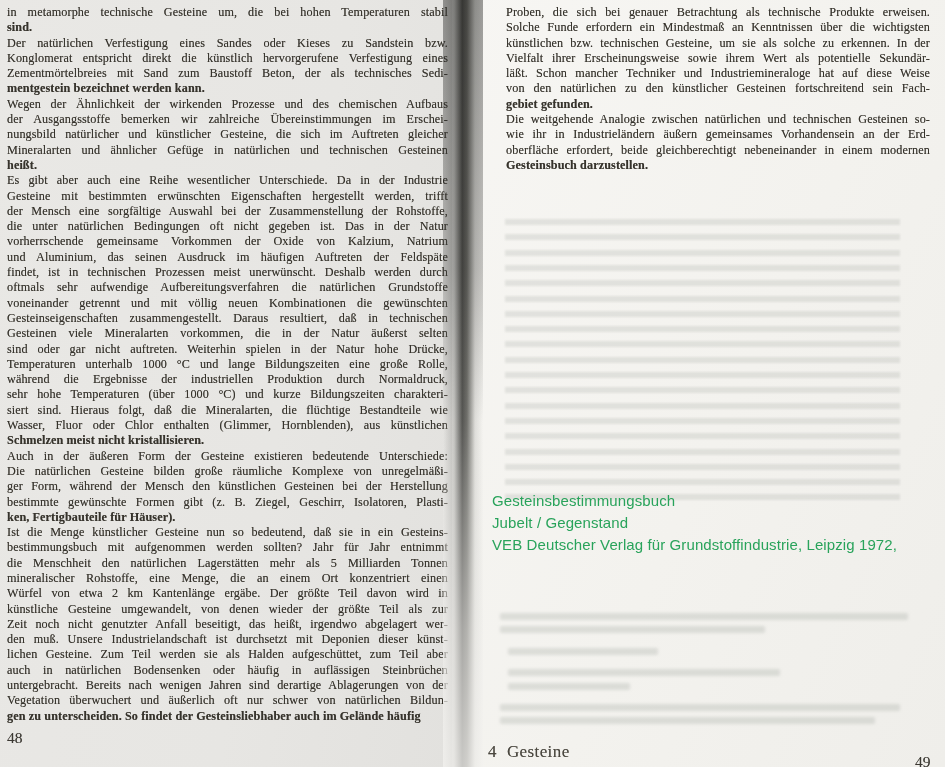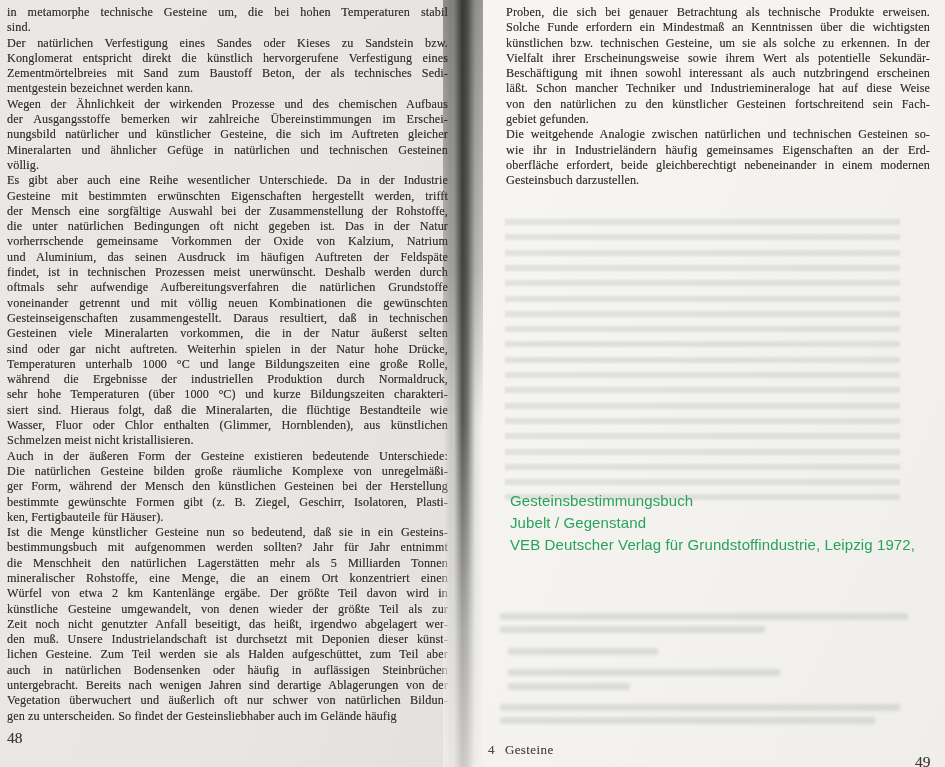--- a/index.html
+++ b/index.html
@@ -49,38 +49,38 @@
     position: absolute;
     font-size: 12.2px;
     line-height: 15.3px;
     color: #36332c;
     letter-spacing: 0.1px;
     text-shadow: 0 0 0.5px rgba(54,51,44,0.55);
   }
   .text-col-left  { left: 7px;  top: 5px; width: 441px; }
   .text-col-right { left: 54px; top: 5px; width: 424px; }
   .tline { text-align: justify; text-align-last: justify; }
-  .tline.tlast { text-align-last: left; }
+  .tline.tlast { text-align-last: left; font-weight: bold; }
   
   .pagenum {
     position: absolute;
     font-size: 15.5px; color: #3c3933;
     text-shadow: 0 0 0.5px rgba(60,57,51,0.5);
   }
   .pagenum-left  { left: 7px; top: 729px; }
   .pagenum-right { left: 460px; top: 753px; }
   .footer-sig {
     position: absolute; left: 36px; top: 742px;
-    font-size: 13px; color: #4a473f; letter-spacing: 0.4px;
+    font-size: 17px; color: #4a473f; letter-spacing: 0.4px;
     text-shadow: 0 0 0.4px rgba(74,71,63,0.5);
   }
   .footer-sig .sig-num { margin-right: 10px; }
   
   .stamp {
-    position: absolute; left: 58px; top: 490px; z-index: 8;
+    position: absolute; left: 40px; top: 490px; z-index: 8;
     font-family: "Liberation Sans", sans-serif;
     font-size: 15px; line-height: 22px;
     letter-spacing: 0.1px; white-space: nowrap;
   }
   
   .ghost-block {
     position: absolute; z-index: 1; pointer-events: none;
     background: repeating-linear-gradient(to bottom,
       rgba(0,0,0,0) 0px, rgba(0,0,0,0) 4px,
       rgba(126,134,126,0.16) 4px, rgba(126,134,126,0.16) 10px,
@@ -109,21 +109,21 @@
           <div class="tline">Der natürlichen Verfestigung eines Sandes oder Kieses zu Sandstein bzw.</div>
           <div class="tline">Konglomerat entspricht direkt die künstlich hervorgerufene Verfestigung eines</div>
           <div class="tline">Zementmörtelbreies mit Sand zum Baustoff Beton, der als technisches Sedi-</div>
           <div class="tline tlast">mentgestein bezeichnet werden kann.</div>
         </div>
         <div>
           <div class="tline">Wegen der Ähnlichkeit der wirkenden Prozesse und des chemischen Aufbaus</div>
           <div class="tline">der Ausgangsstoffe bemerken wir zahlreiche Übereinstimmungen im Erschei-</div>
           <div class="tline">nungsbild natürlicher und künstlicher Gesteine, die sich im Auftreten gleicher</div>
           <div class="tline">Mineralarten und ähnlicher Gefüge in natürlichen und technischen Gesteinen</div>
-          <div class="tline tlast">völlig.</div>
+          <div class="tline tlast">heißt.</div>
         </div>
         <div>
           <div class="tline">Es gibt aber auch eine Reihe wesentlicher Unterschiede. Da in der Industrie</div>
           <div class="tline">Gesteine mit bestimmten erwünschten Eigenschaften hergestellt werden, trifft</div>
           <div class="tline">der Mensch eine sorgfältige Auswahl bei der Zusammenstellung der Rohstoffe,</div>
           <div class="tline">die unter natürlichen Bedingungen oft nicht gegeben ist. Das in der Natur</div>
           <div class="tline">vorherrschende gemeinsame Vorkommen der Oxide von Kalzium, Natrium</div>
           <div class="tline">und Aluminium, das seinen Ausdruck im häufigen Auftreten der Feldspäte</div>
           <div class="tline">findet, ist in technischen Prozessen meist unerwünscht. Deshalb werden durch</div>
           <div class="tline">oftmals sehr aufwendige Aufbereitungsverfahren die natürlichen Grundstoffe</div>
@@ -164,28 +164,27 @@
     <div class="pagenum pagenum-left">48</div>
   </div>
 
   <div class="page-right">
     <div class="text-col text-col-right">
         <div>
           <div class="tline">Proben, die sich bei genauer Betrachtung als technische Produkte erweisen.</div>
           <div class="tline">Solche Funde erfordern ein Mindestmaß an Kenntnissen über die wichtigsten</div>
           <div class="tline">künstlichen bzw. technischen Gesteine, um sie als solche zu erkennen. In der</div>
           <div class="tline">Vielfalt ihrer Erscheinungsweise sowie ihrem Wert als potentielle Sekundär-</div>
-          <div class="tline">Beschäftigung mit ihnen sowohl interessant als auch nutzbringend erscheinen</div>
           <div class="tline">läßt. Schon mancher Techniker und Industriemineraloge hat auf diese Weise</div>
           <div class="tline">von den natürlichen zu den künstlicher Gesteinen fortschreitend sein Fach-</div>
           <div class="tline tlast">gebiet gefunden.</div>
         </div>
         <div>
           <div class="tline">Die weitgehende Analogie zwischen natürlichen und technischen Gesteinen so-</div>
-          <div class="tline">wie ihr in Industrieländern häufig gemeinsames Eigenschaften an der Erd-</div>
+          <div class="tline">wie ihr in Industrieländern äußern gemeinsames Vorhandensein an der Erd-</div>
           <div class="tline">oberfläche erfordert, beide gleichberechtigt nebeneinander in einem modernen</div>
           <div class="tline tlast">Gesteinsbuch darzustellen.</div>
         </div>
       </div>
 
     <div class="ghost-block" style="left:53px; top:215px; width:395px; height:290px;"></div>
     <div class="ghost-bar" style="left:48px; top:613px; width:408px;"></div>
     <div class="ghost-bar" style="left:48px; top:626px; width:265px;"></div>
     <div class="ghost-bar" style="left:56px; top:648px; width:150px;"></div>
     <div class="ghost-bar" style="left:56px; top:669px; width:272px;"></div>

